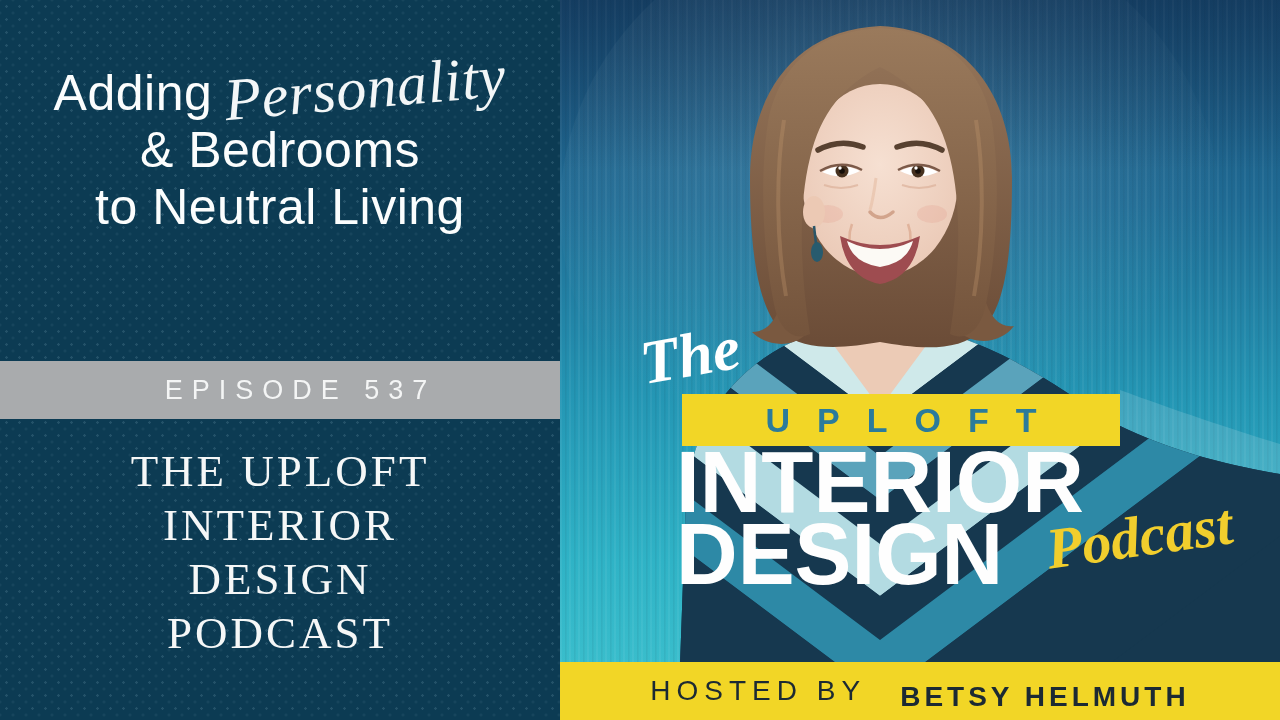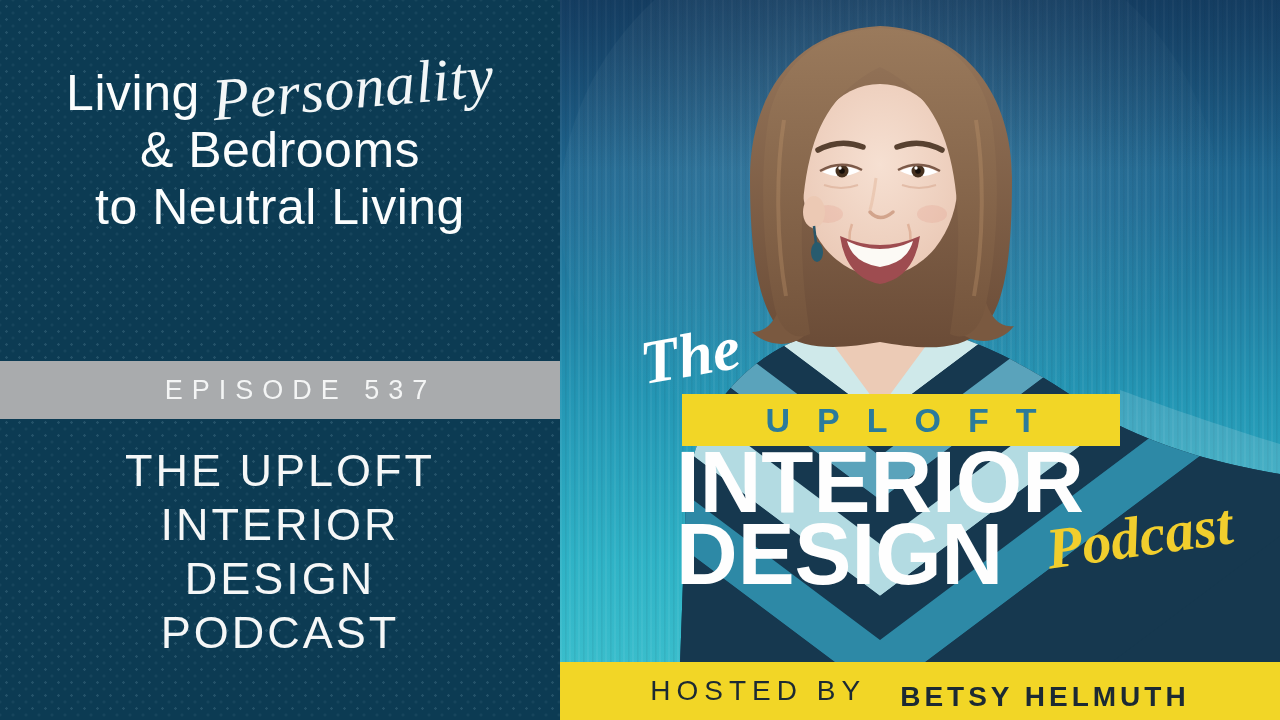--- a/index.html
+++ b/index.html
@@ -29,21 +29,21 @@
     margin-left:12px;position:relative;top:-2px;color:#f2f6f7;
   }
   .episode-band{
     position:absolute;top:361px;left:0;width:592px;height:58px;
     background:#a9abad;display:flex;align-items:center;justify-content:center;
     color:#f4f5f5;font-size:27px;font-weight:400;
     letter-spacing:9px;text-indent:9px;
   }
   .show-title{
     position:absolute;top:444px;left:0;width:100%;text-align:center;
-    font-family:Liberation Sans, sans-serif;font-weight:400;
+    font-family:Liberation Serif, serif;font-weight:400;
     font-size:45px;line-height:54px;letter-spacing:3px;color:#f5f7f7;
   }
   
   .right-panel{
     position:absolute;left:560px;top:0;width:720px;height:720px;
     background:#2496b4;
   }
   .portrait-svg{position:absolute;left:0;top:0;}
   .logo-the{
     position:absolute;left:80px;top:324px;
@@ -85,21 +85,21 @@
   .right-footer .name{font-weight:700;letter-spacing:4px;margin-top:12px;}
 </style>
 </head>
 <body>
 
 <div class="poster">
 
   <div class="left-panel">
     <div class="headline">
       <div>
-        <span>Living</span><span class="script-word">Personality</span>
+        <span>Adding</span><span class="script-word">Personality</span>
       </div>
       <div>&amp; Bedrooms</div>
       <div>to Neutral Living</div>
     </div>
 
     <div class="episode-band">
       <span>EPISODE 537</span>
     </div>
 
     <div class="show-title">

